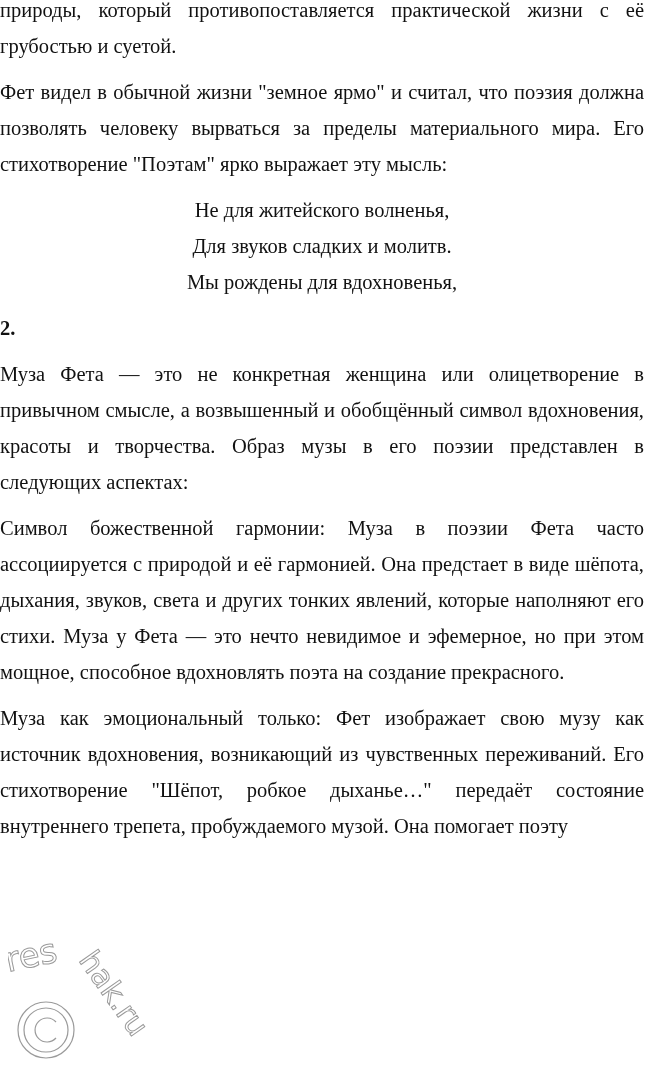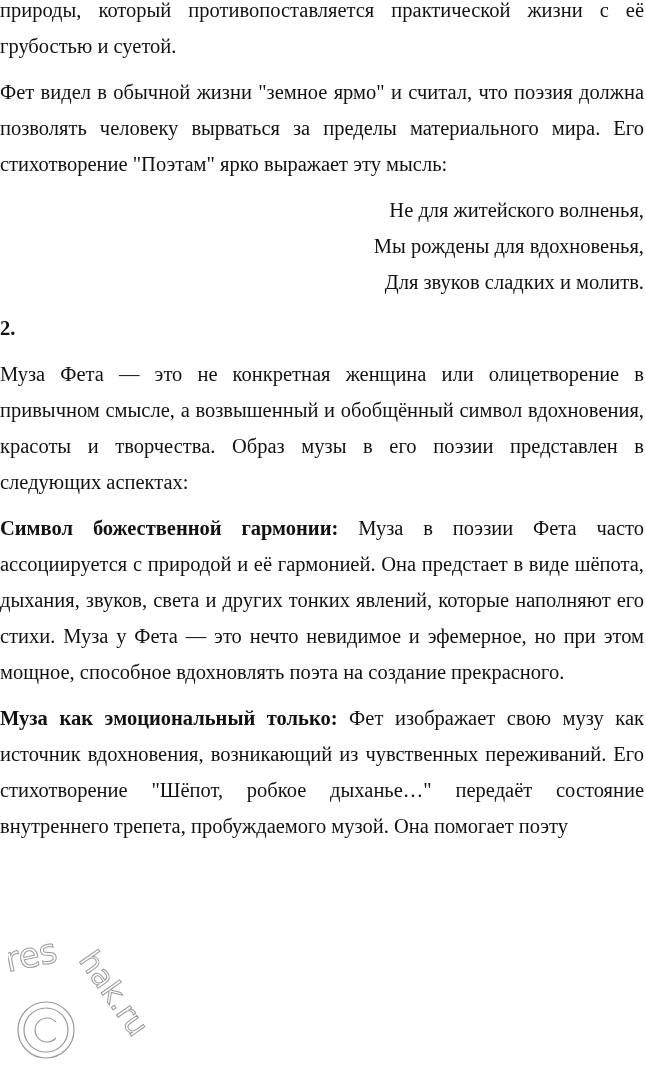--- a/index.html
+++ b/index.html
@@ -21,49 +21,49 @@
       top: -8px;
       width: 644px;
     }
     p {
       margin: 0;
       font-size: 20.5px;
       line-height: 36px;
       text-align: justify;
     }
     .para { margin-bottom: 10px; }
-    .verse p { text-align: right; }
+    .verse p { text-align: center; }
     .verse { margin-bottom: 10px; }
     .heading {
       font-weight: bold;
       font-size: 20.5px;
       line-height: 36px;
       margin-bottom: 10px;
     }
-    b { font-weight: bold; }
+    b { font-weight: normal; }
     .watermark {
       position: absolute;
       left: 8px;
       top: 938px;
       width: 150px;
       height: 140px;
       pointer-events: none;
     }
   </style>
 </head>
 <body>
 
 <div class="page">
   <p class="para">природы, который противопоставляется практической жизни с её грубостью и суетой.</p>
   <p class="para">Фет видел в обычной жизни "земное ярмо" и считал, что поэзия должна позволять человеку вырваться за пределы материального мира. Его стихотворение "Поэтам" ярко выражает эту мысль:</p>
 
   <div class="verse">
     <p>Не для житейского волненья,</p>
+    <p>Для звуков сладких и молитв.</p>
     <p>Мы рождены для вдохновенья,</p>
-    <p>Для звуков сладких и молитв.</p>
   </div>
 
 
   <p class="heading">2.</p>
 
   <p class="para">Муза Фета — это не конкретная женщина или олицетворение в привычном смысле, а возвышенный и обобщённый символ вдохновения, красоты и творчества. Образ музы в его поэзии представлен в следующих аспектах:</p>
 
   <p class="para"><b>Символ божественной гармонии:</b><span> Муза в поэзии Фета часто ассоциируется с природой и её гармонией. Она предстает в виде шёпота, дыхания, звуков, света и других тонких явлений, которые наполняют его стихи. Муза у Фета — это нечто невидимое и эфемерное, но при этом мощное, способное вдохновлять поэта на создание прекрасного.</span></p>
 
   <p class="para"><b>Муза как эмоциональный только:</b><span> Фет изображает свою музу как источник вдохновения, возникающий из чувственных переживаний. Его стихотворение "Шёпот, робкое дыханье…" передаёт состояние внутреннего трепета, пробуждаемого музой. Она помогает поэту</span></p>

